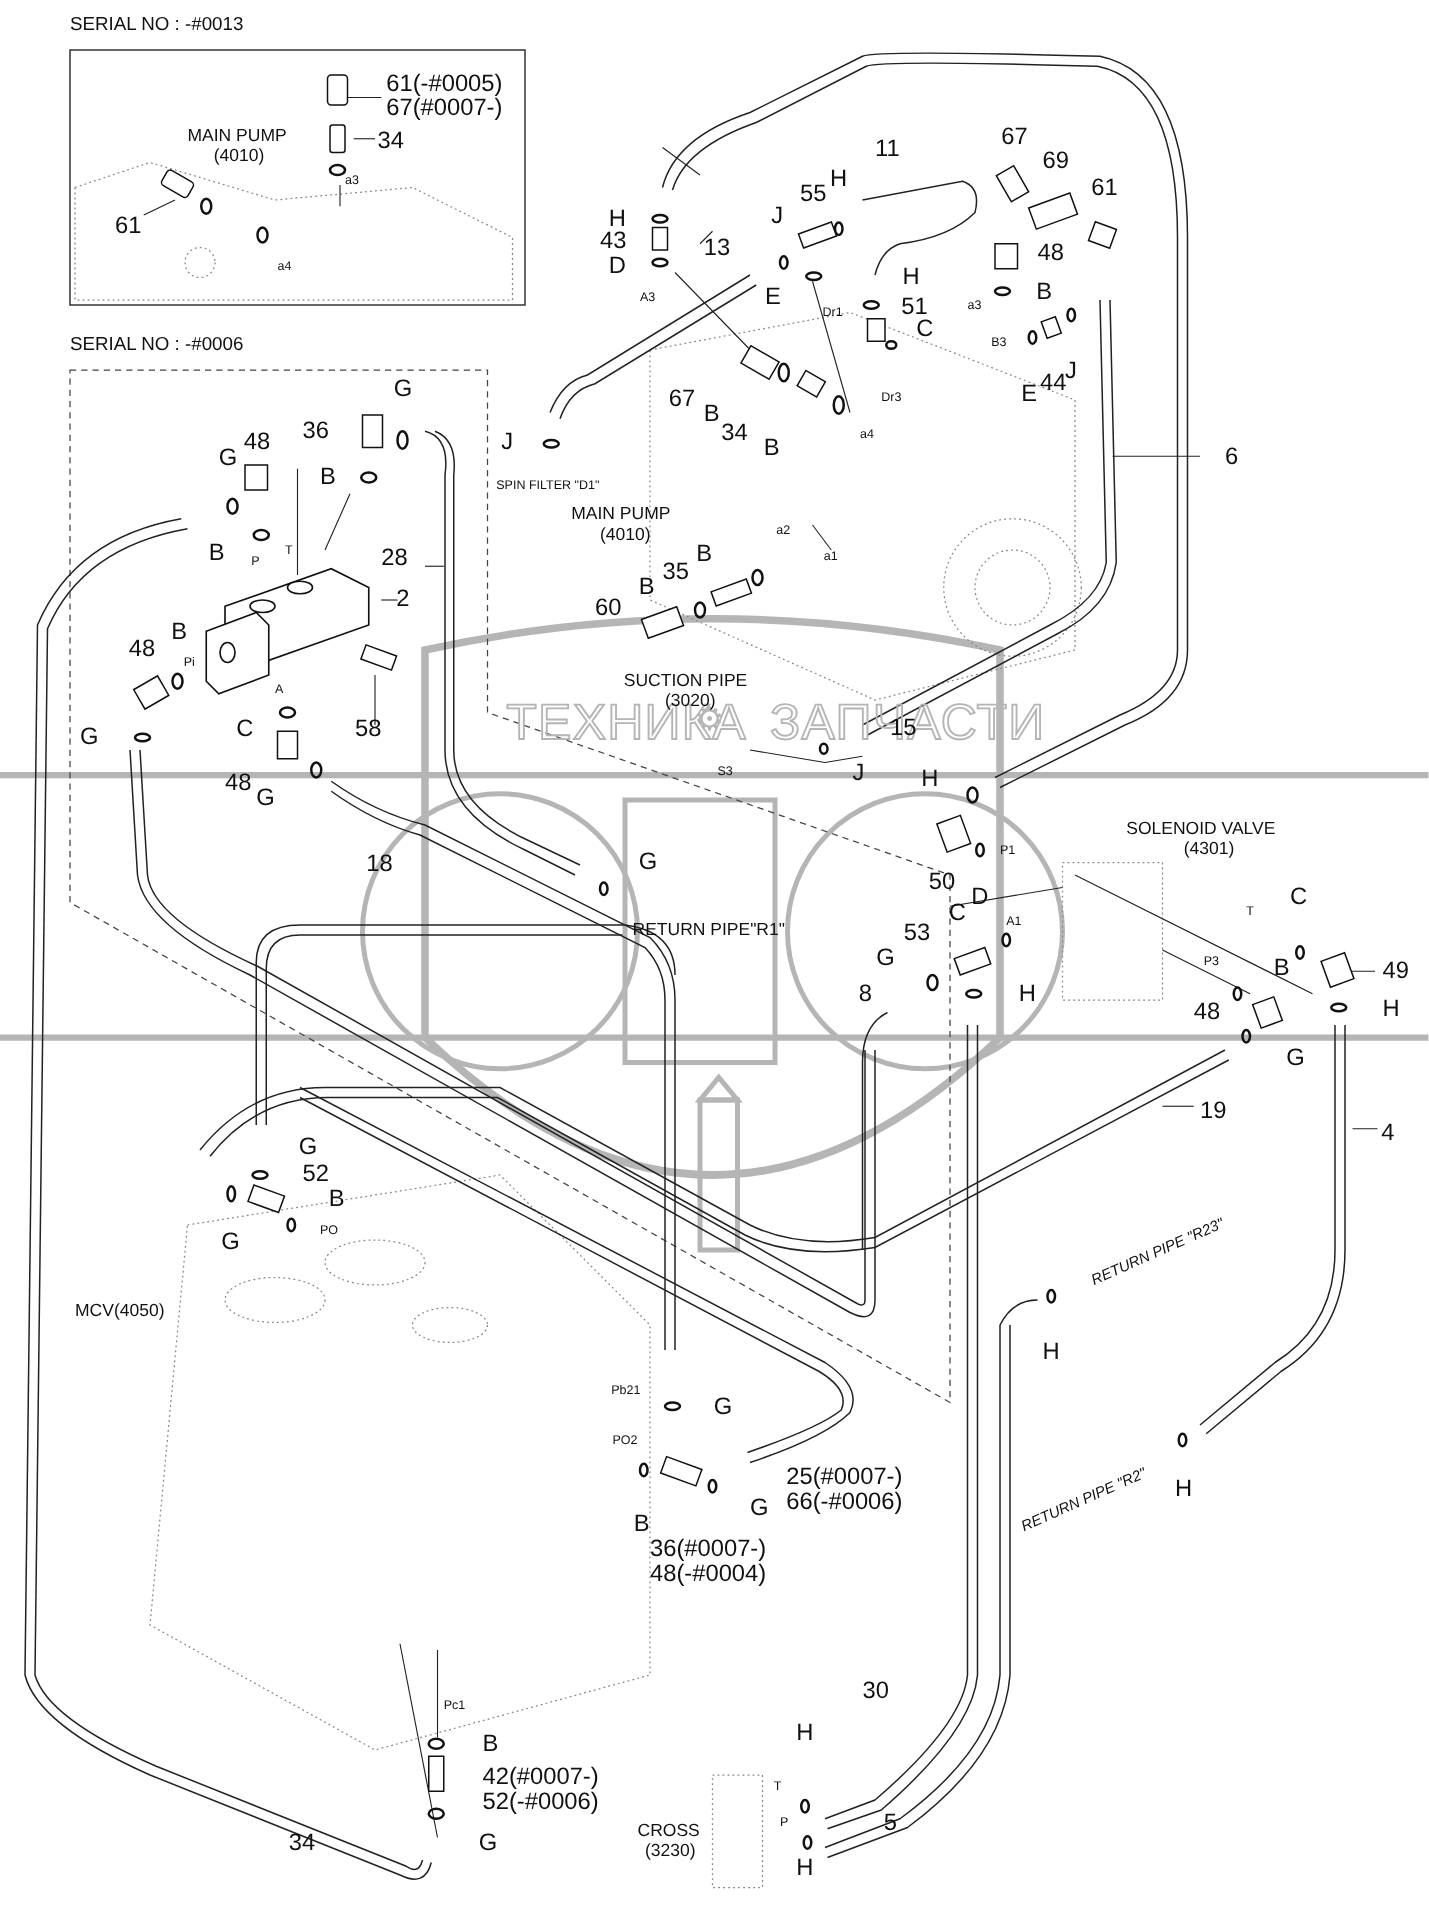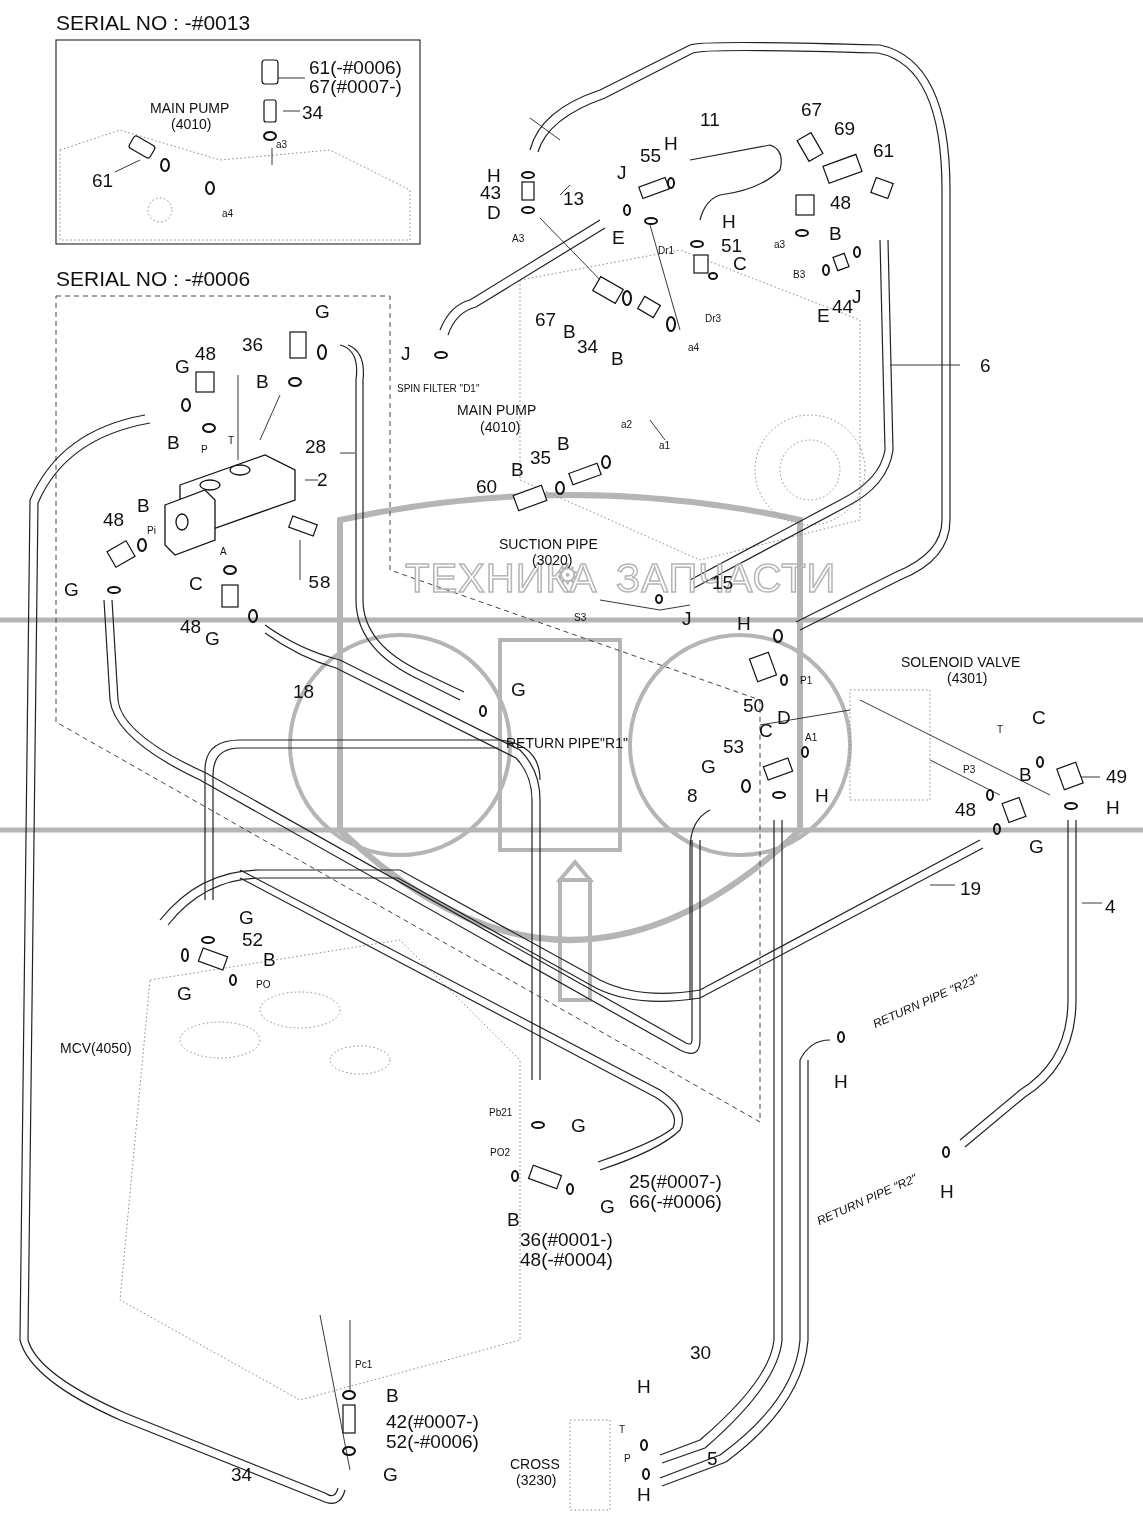--- a/index.html
+++ b/index.html
@@ -1,20 +1,20 @@
 <!DOCTYPE html>
 <html><head>
 <meta charset="utf-8">
 <style>
   html,body{margin:0;padding:0;background:#ffffff;}
   #canvas{position:relative;width:1143px;height:1528px;overflow:hidden;background:#fff;font-family:"Liberation Sans",sans-serif;color:#111;}
   svg{position:absolute;left:0;top:0;}
   .lbl{position:absolute;white-space:nowrap;font-family:"Liberation Sans",sans-serif;color:#111;line-height:1;}
   .big{font-size:19px;}
-  .head{font-size:21px;}
+  .head{font-size:15px;}
   .mid{font-size:14px;}
   .sm{font-size:10px;}
   .rot{transform-origin:left bottom;font-style:italic;font-size:12px;}
   .wm{position:absolute;font-family:"Liberation Sans",sans-serif;font-size:40px;letter-spacing:1px;color:transparent;-webkit-text-stroke:1.5px #b5b5b5;}
 </style>
 </head>
 <body>
 
 <div id="canvas">
 
@@ -242,21 +242,21 @@
   <div class="lbl mid" style="left:532px;top:553px;">(3020)</div>
   <div class="lbl mid" style="left:901px;top:655px;">SOLENOID VALVE</div>
   <div class="lbl mid" style="left:947px;top:671px;">(4301)</div>
   <div class="lbl mid" style="left:60px;top:1041px;">MCV(4050)</div>
   <div class="lbl mid" style="left:510px;top:1457px;">CROSS</div>
   <div class="lbl mid" style="left:516px;top:1473px;">(3230)</div>
   <div class="lbl mid" style="left:506px;top:736px;">RETURN PIPE"R1"</div>
   <div class="lbl rot" style="left:876px;top:1018px;transform:rotate(-24deg);">RETURN PIPE "R23"</div>
   <div class="lbl rot" style="left:820px;top:1215px;transform:rotate(-24deg);">RETURN PIPE "R2"</div>
 
-  <div class="lbl big" style="left:309px;top:58px;">61(-#0006)</div>
+  <div class="lbl big" style="left:309px;top:58px;">61(-#0005)</div>
   <div class="lbl big" style="left:309px;top:77px;">67(#0007-)</div>
   <div class="lbl big" style="left:302px;top:103px;">34</div>
   <div class="lbl big" style="left:92px;top:171px;">61</div>
   <div class="lbl big" style="left:700px;top:110px;">11</div>
   <div class="lbl big" style="left:801px;top:100px;">67</div>
   <div class="lbl big" style="left:834px;top:119px;text-align:center;">69</div>
   <div class="lbl big" style="left:873px;top:141px;">61</div>
   <div class="lbl big" style="left:640px;top:146px;">55</div>
   <div class="lbl big" style="left:664px;top:134px;">H</div>
   <div class="lbl big" style="left:487px;top:166px;">H</div>
@@ -284,21 +284,21 @@
   <div class="lbl big" style="left:195px;top:344px;">48</div>
   <div class="lbl big" style="left:175px;top:357px;">G</div>
   <div class="lbl big" style="left:256px;top:372px;">B</div>
   <div class="lbl big" style="left:167px;top:433px;">B</div>
   <div class="lbl big" style="left:305px;top:437px;">28</div>
   <div class="lbl big" style="left:317px;top:470px;">2</div>
   <div class="lbl big" style="left:137px;top:496px;">B</div>
   <div class="lbl big" style="left:103px;top:510px;">48</div>
   <div class="lbl big" style="left:64px;top:580px;">G</div>
   <div class="lbl big" style="left:189px;top:574px;">C</div>
-  <div class="lbl big" style="left:308px;top:574px;font-family:Liberation Mono, monospace;">58</div>
+  <div class="lbl big" style="left:284px;top:574px;">58</div>
   <div class="lbl big" style="left:180px;top:617px;">48</div>
   <div class="lbl big" style="left:205px;top:629px;">G</div>
   <div class="lbl big" style="left:293px;top:682px;">18</div>
   <div class="lbl big" style="left:511px;top:680px;">G</div>
   <div class="lbl big" style="left:557px;top:434px;">B</div>
   <div class="lbl big" style="left:530px;top:448px;">35</div>
   <div class="lbl big" style="left:511px;top:460px;">B</div>
   <div class="lbl big" style="left:476px;top:477px;">60</div>
   <div class="lbl big" style="left:712px;top:573px;">15</div>
   <div class="lbl big" style="left:682px;top:609px;">J</div>
@@ -322,21 +322,21 @@
   <div class="lbl big" style="left:242px;top:930px;">52</div>
   <div class="lbl big" style="left:263px;top:950px;">B</div>
   <div class="lbl big" style="left:177px;top:984px;">G</div>
   <div class="lbl big" style="left:834px;top:1072px;">H</div>
   <div class="lbl big" style="left:940px;top:1182px;">H</div>
   <div class="lbl big" style="left:571px;top:1116px;">G</div>
   <div class="lbl big" style="left:629px;top:1172px;">25(#0007-)</div>
   <div class="lbl big" style="left:629px;top:1192px;">66(-#0006)</div>
   <div class="lbl big" style="left:600px;top:1197px;">G</div>
   <div class="lbl big" style="left:507px;top:1210px;">B</div>
-  <div class="lbl big" style="left:520px;top:1230px;">36(#0001-)</div>
+  <div class="lbl big" style="left:520px;top:1230px;">36(#0007-)</div>
   <div class="lbl big" style="left:520px;top:1250px;">48(-#0004)</div>
   <div class="lbl big" style="left:386px;top:1386px;">B</div>
   <div class="lbl big" style="left:386px;top:1412px;">42(#0007-)</div>
   <div class="lbl big" style="left:386px;top:1432px;">52(-#0006)</div>
   <div class="lbl big" style="left:383px;top:1465px;">G</div>
   <div class="lbl big" style="left:231px;top:1465px;">34</div>
   <div class="lbl big" style="left:690px;top:1343px;">30</div>
   <div class="lbl big" style="left:637px;top:1377px;">H</div>
   <div class="lbl big" style="left:707px;top:1449px;">5</div>
   <div class="lbl big" style="left:637px;top:1485px;">H</div>

